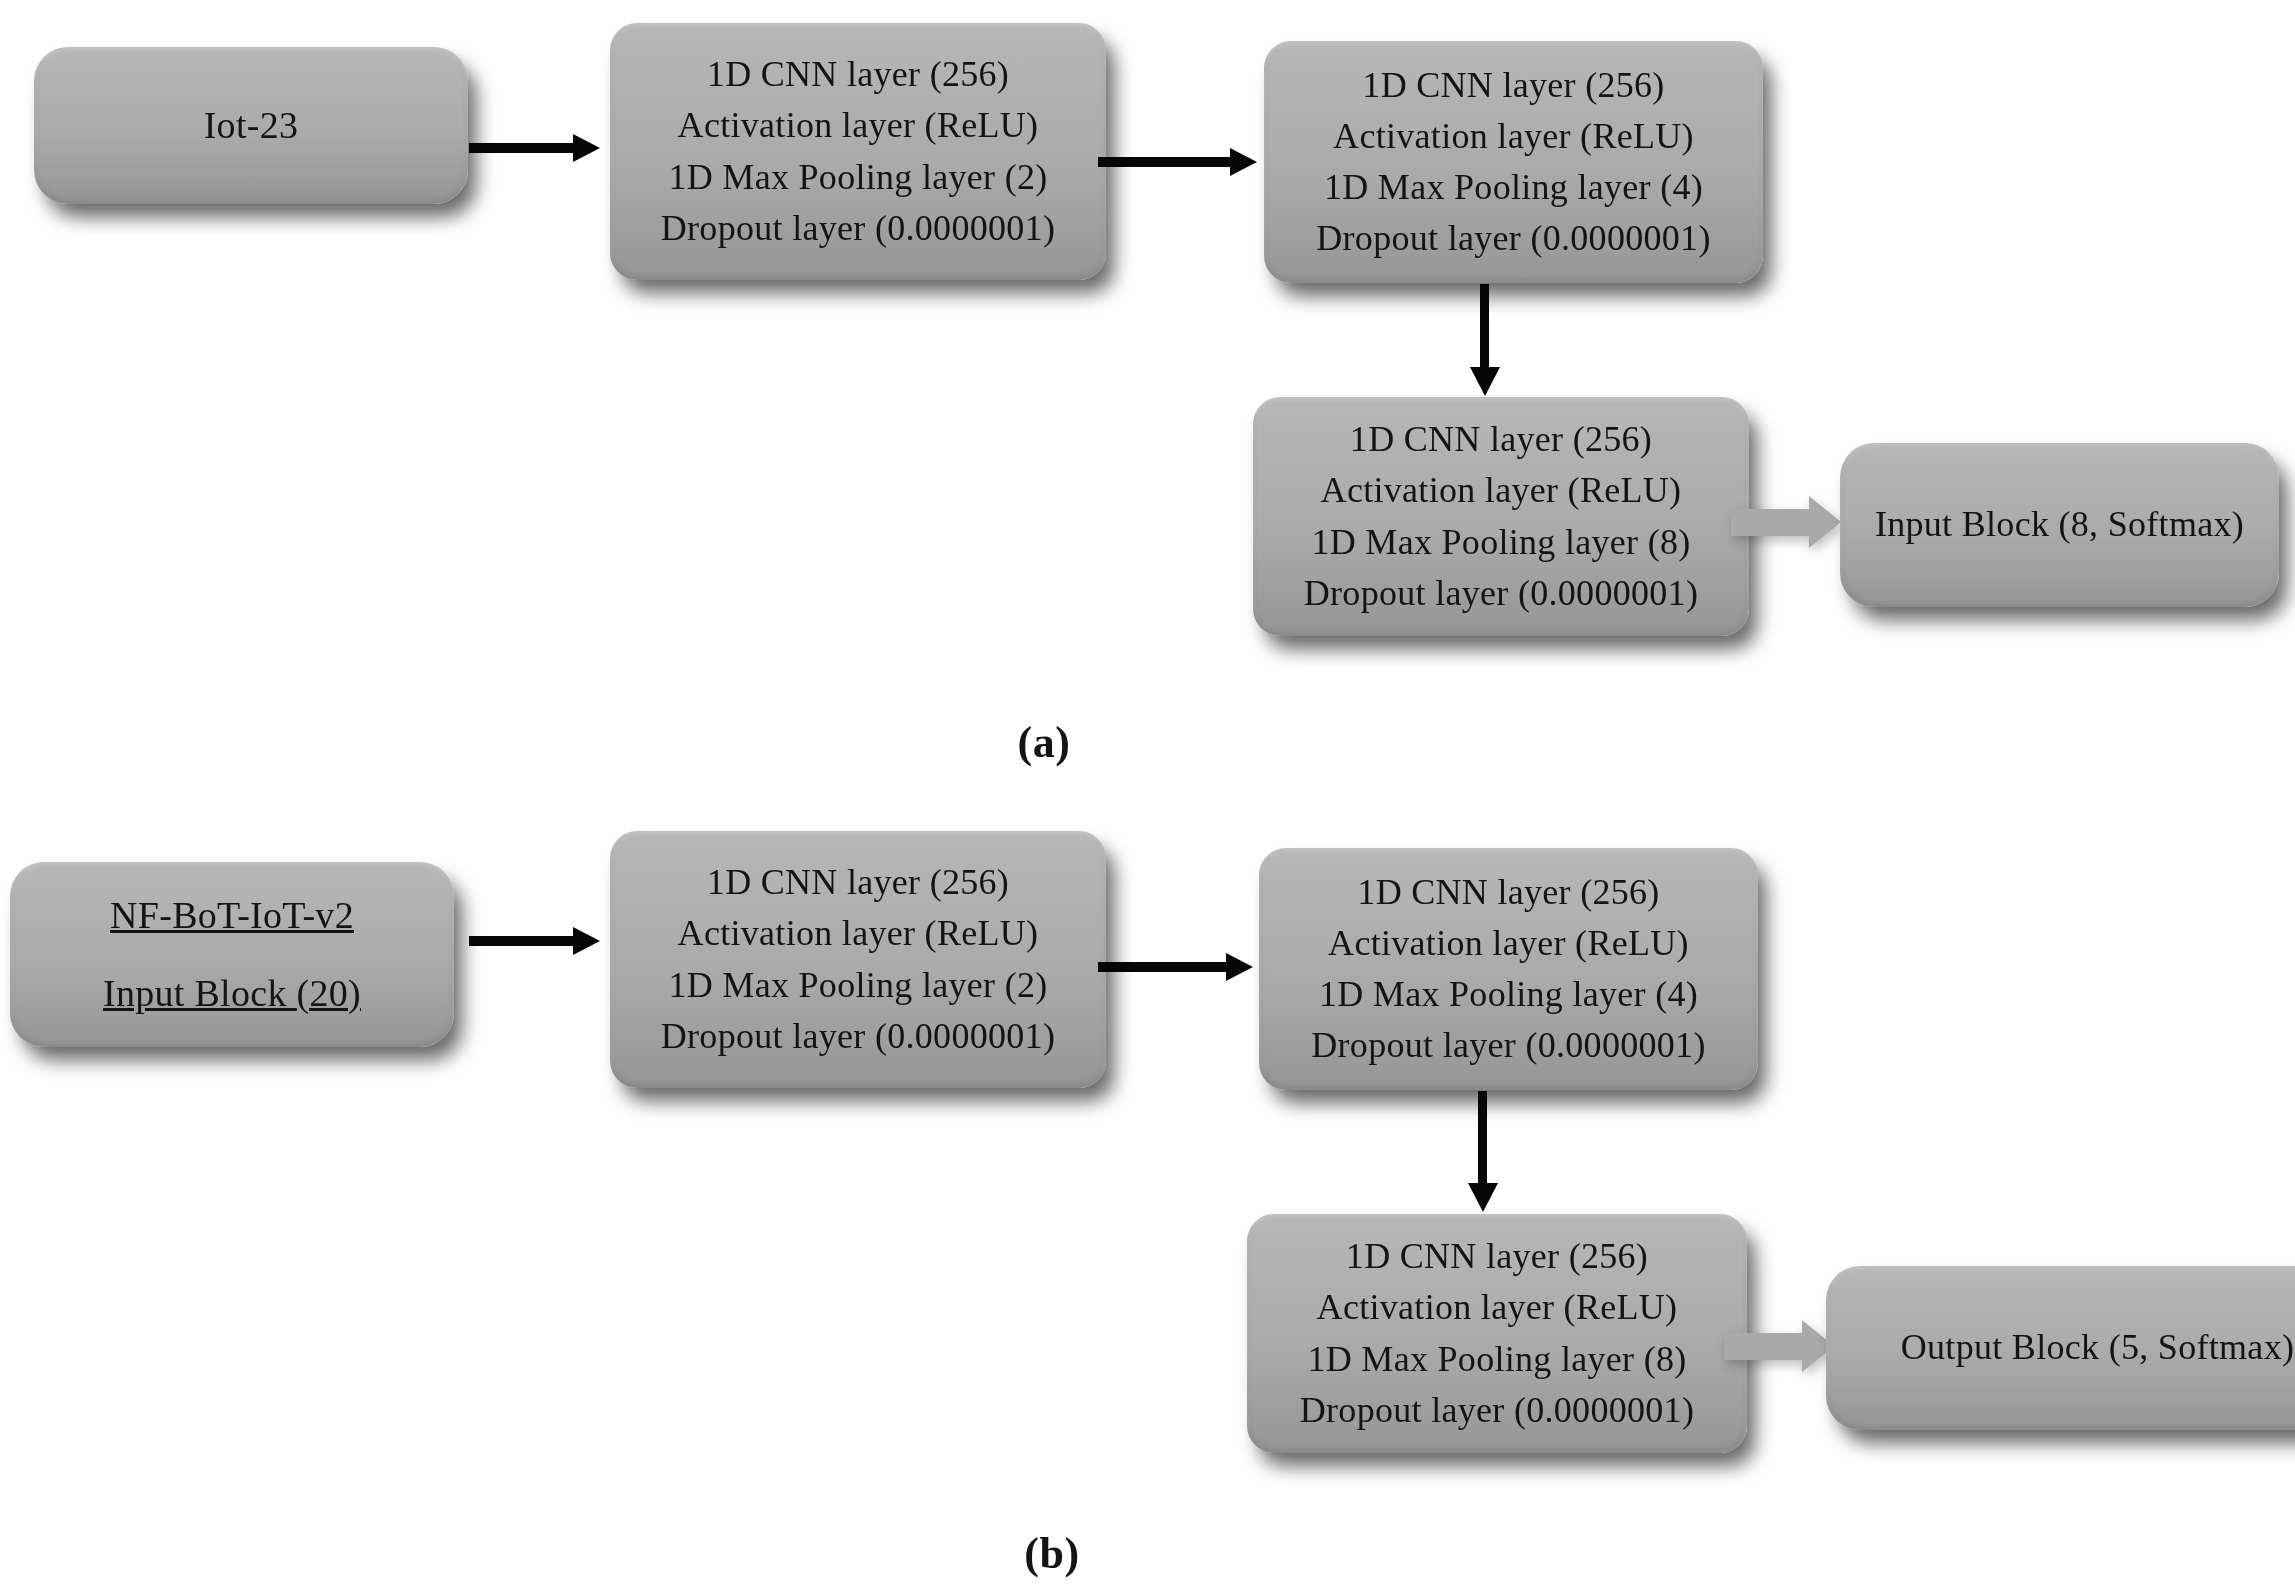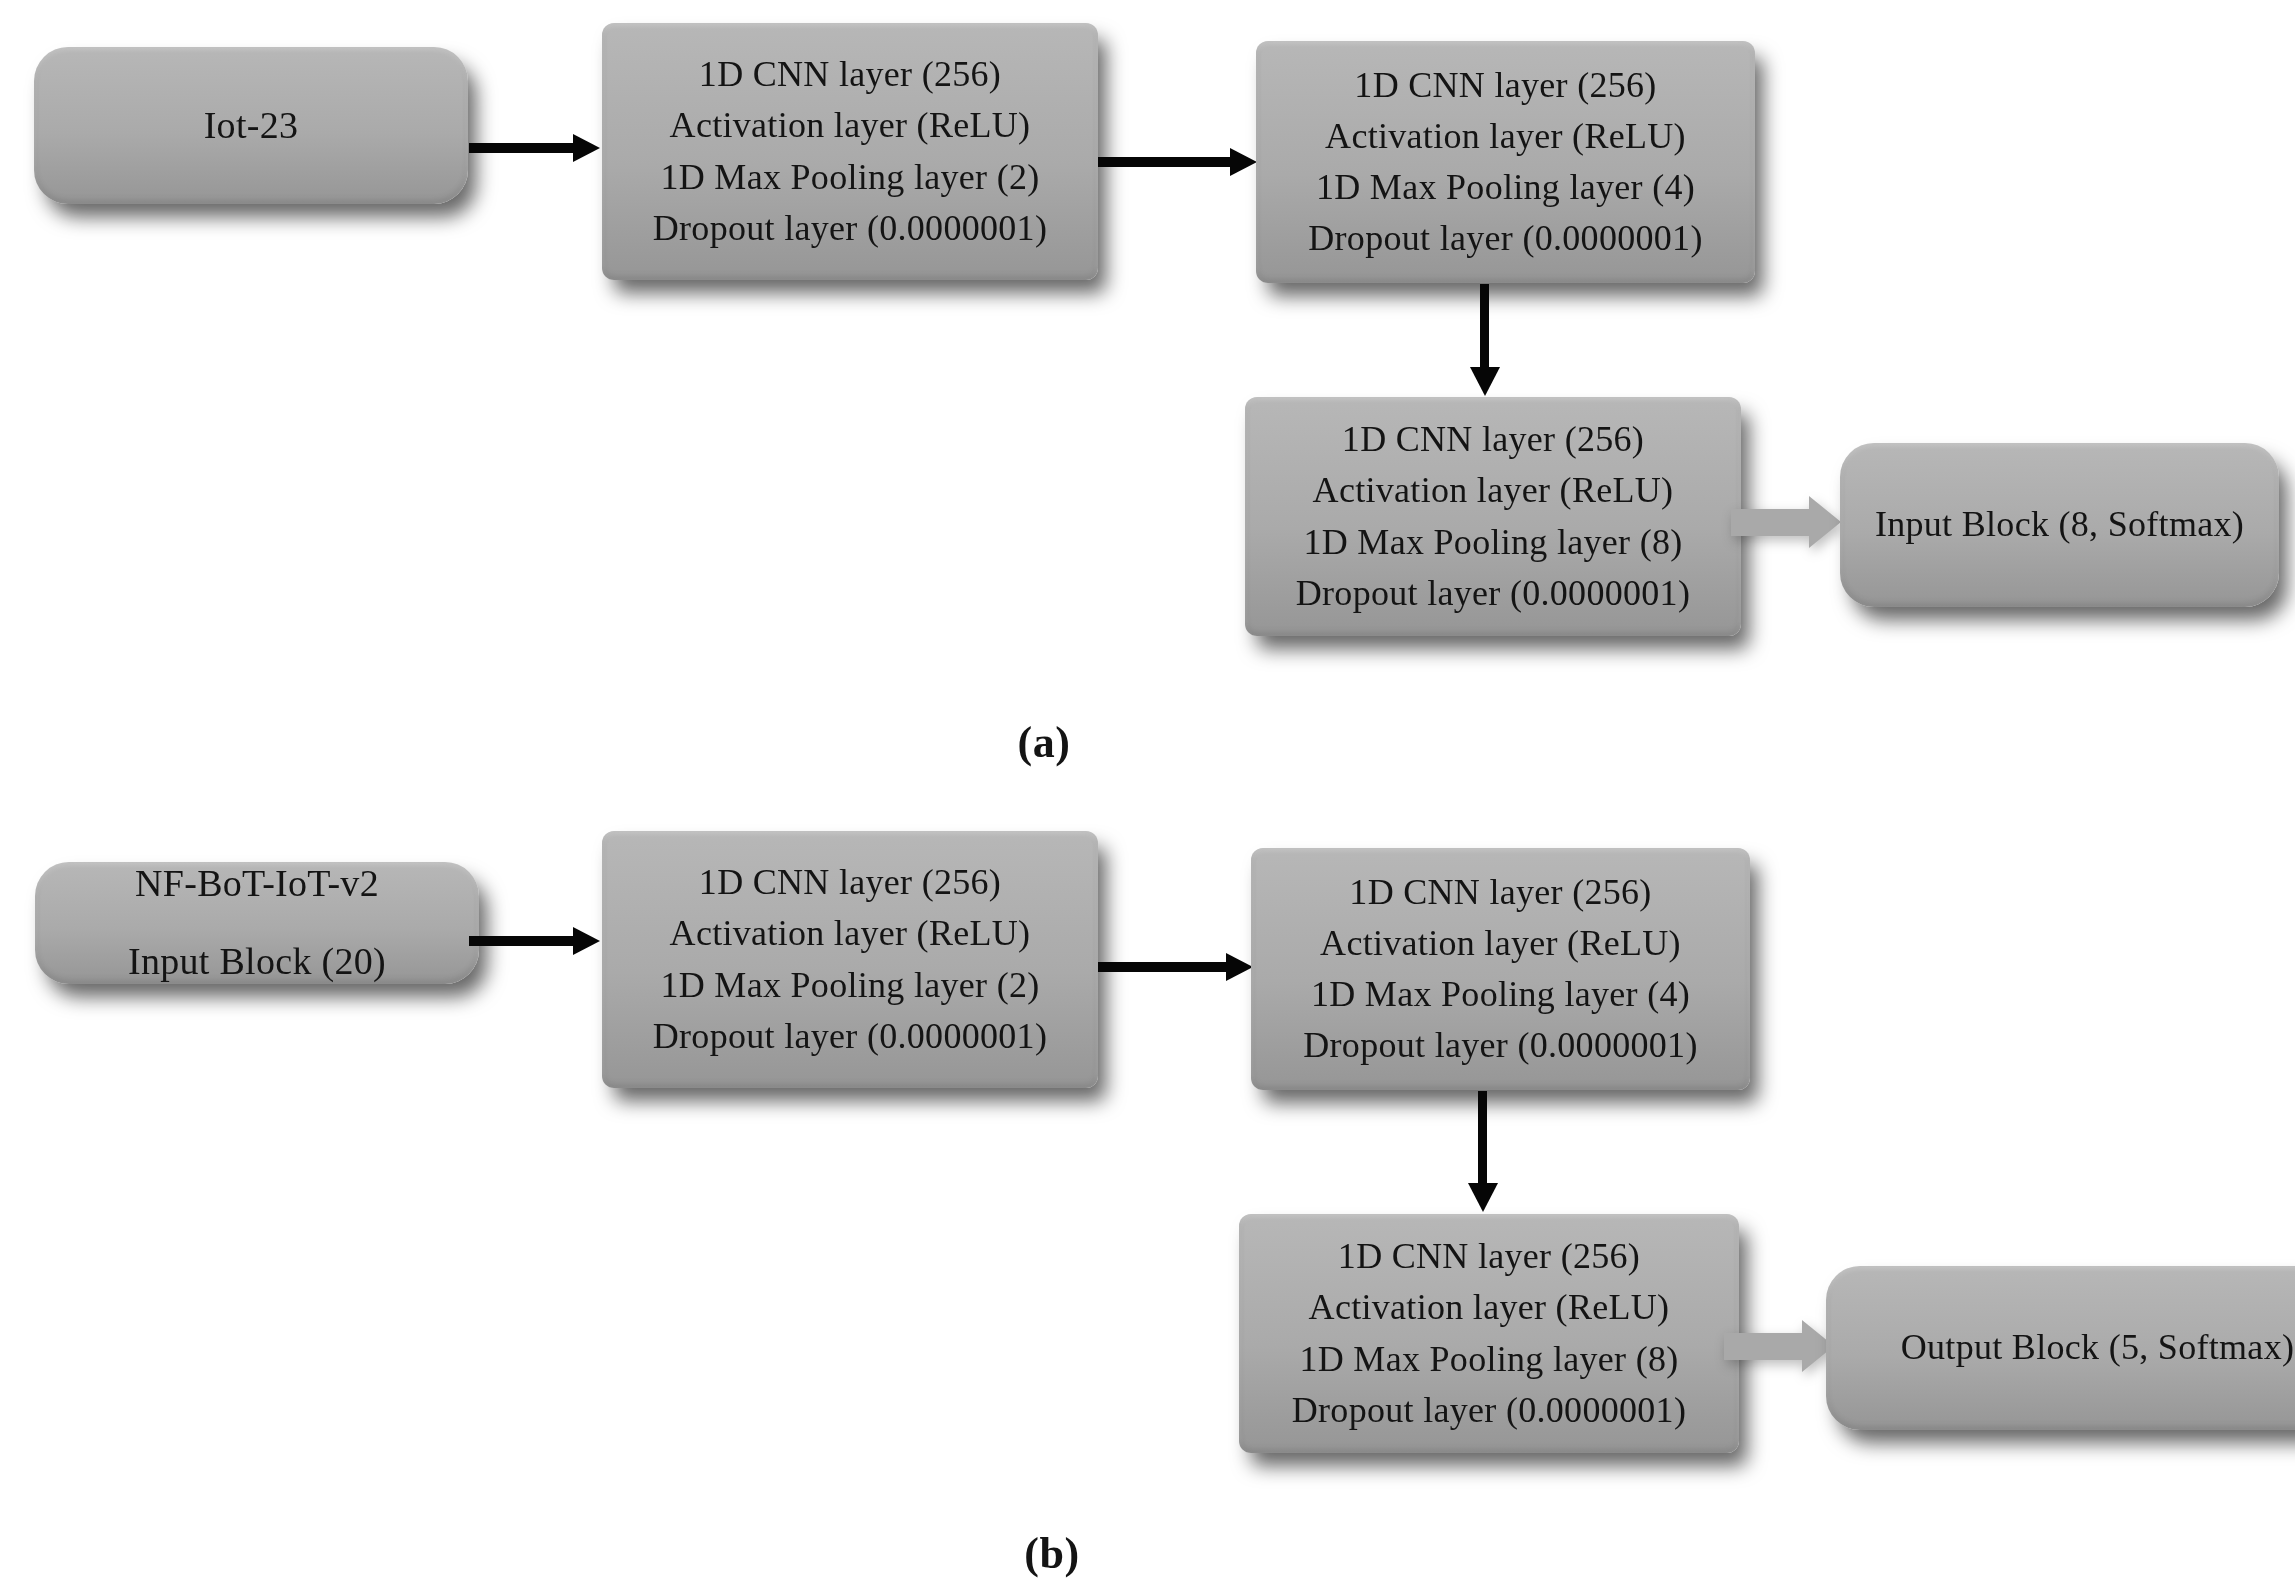--- a/index.html
+++ b/index.html
@@ -29,21 +29,21 @@
       var(--block-fill-top, #b7b7b7) 0%,
       #aaaaaa 55%,
       var(--block-fill-bottom, #969696) 100%);
     box-shadow: 10px 14.4px 19px -2.2px rgba(10,10,10,0.62),
                 inset 0 -3.3px 7.8px rgba(0,0,0,0.12),
                 inset 0 2.2px 5.6px rgba(255,255,255,0.25);
     font-size: 36px;
     line-height: 1.42;
     letter-spacing: 0.3px;
   }
-  .rounded-lg { border-radius: 12px; }
+  .rounded-lg { border-radius: 27px; margin-left: 8px; }
   .rounded-md { border-radius: 34px; }
   .block .line { display: block; white-space: nowrap; }
   .input-block { font-size: 38px; gap: 24px; }
   .output-block { font-size: 36px; }
 
   
   .harrow {
     position: absolute;
     display: flex;
     align-items: center;
@@ -163,21 +163,21 @@
 
     <div class="block output-block rounded-md" style="left:1840px; top:443px; width:439px; height:164px;">
       <span class="line">Input Block (8, Softmax)</span>
     </div>
 
     <div class="caption" style="left:944px; top:717px;">(a)</div>
   </section>
 
   <section>
 
-    <div class="block input-block rounded-md" style="left:35px; top:862px; width:444px; height:122px;">
+    <div class="block input-block rounded-md" style="left:10px; top:862px; width:444px; height:185px;text-decoration:underline;">
       <span class="line">NF-BoT-IoT-v2</span>
       <span class="line">Input Block (20)</span>
     </div>
 
     <div class="harrow" style="left:469px; top:922px; width:131px;">
       <div class="shaft"></div>
       <div class="head"></div>
     </div>
 
     <div class="block cnn-block rounded-lg" style="left:602px; top:831px; width:496px; height:257px;">

